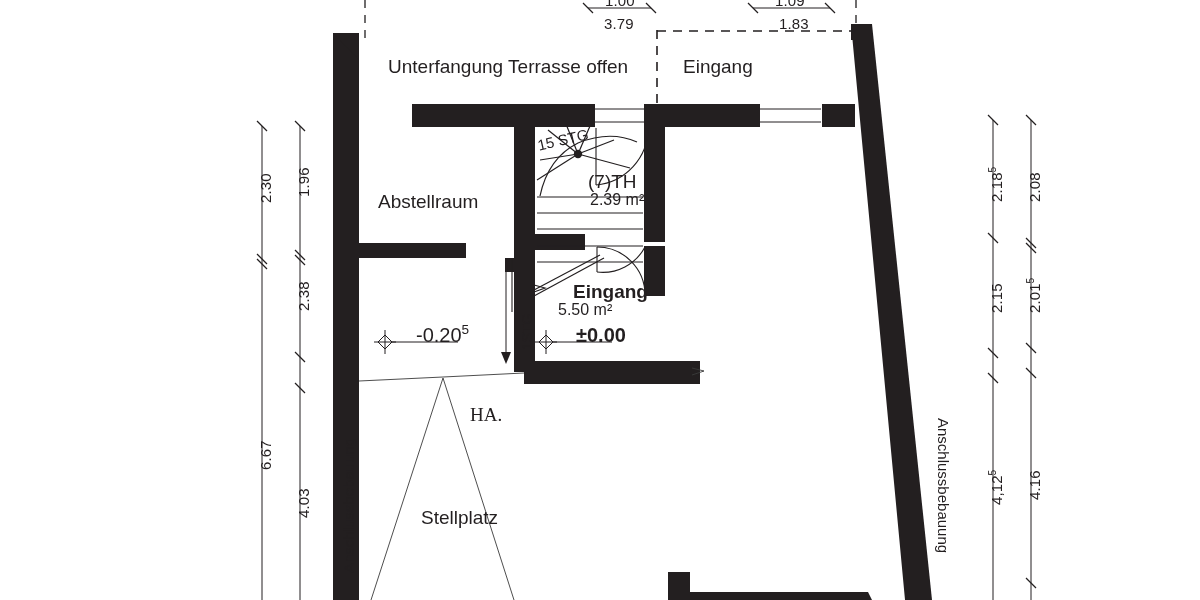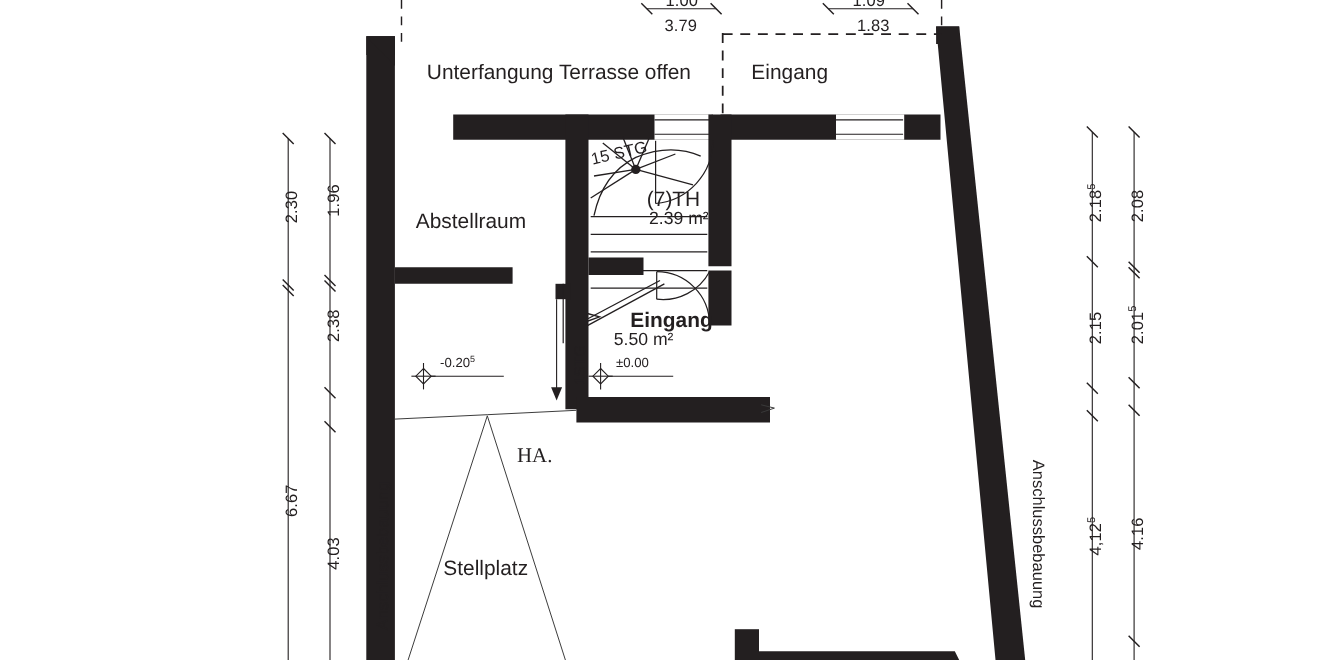--- a/index.html
+++ b/index.html
@@ -56,21 +56,21 @@
   .side-note {
     font-size: 15px;
     transform-origin: 0 0;
     transform: rotate(-90deg);
   }
   .side-note-r {
     font-size: 15px;
     transform-origin: 0 0;
     transform: rotate(90deg);
   }
-  .elev-txt { font-size: 12px; }
+  .elev-txt { font-size: 20px; margin-left: 16px; }
   .stg-txt {
     font-size: 15px;
     transform-origin: 0 0;
   }
   .sup { font-size: 0.68em; vertical-align: super; }
 </style>
 </head>
 <body>
 
 <div id="plan-root">
@@ -236,31 +236,31 @@
   <div class="lbl room-name" style="left:683px; top:57px;">Eingang</div>
 
   <div class="lbl room-name" style="left:378px; top:192px;">Abstellraum</div>
 
   <div class="lbl room-name" style="left:588px; top:172px;">(7)TH</div>
   <div class="lbl room-area" style="left:590px; top:192px;">2.39 m²</div>
 
   <div class="lbl room-name" style="left:573px; top:282px;font-weight:bold;">Eingang</div>
   <div class="lbl room-area" style="left:558px; top:302px;">5.50 m²</div>
 
-  <div class="lbl room-name" style="left:388px; top:508px;padding-left:15px;">Stellplatz</div>
+  <div class="lbl room-name" style="left:406px; top:508px;padding-left:15px;">Stellplatz</div>
 
   <div class="lbl room-name" style="left:470px; top:405px;font-family:Liberation Serif, serif;">HA.</div>
 
   <div class="lbl stg-txt" style="left:536px; top:138px; transform: rotate(-13deg);">15 STG</div>
   <div class="lbl side-note" style="left:520px; top:350px; font-size:14px;">1STG</div>
 
   <div class="lbl elev-txt" style="left:400px; top:323px;">
     <span>-0.20</span><span class="sup">5</span>
   </div>
-  <div class="lbl elev-txt" style="left:560px; top:323px;">
+  <div class="lbl elev-txt" style="left:560px; top:323px;font-weight:bold;">
     <span>±0.00</span><span class="sup"></span>
   </div>
 
   <div class="lbl side-note" style="left:341px; top:573px;">Anschlussbebauung</div>
   <div class="lbl side-note-r" style="left:951px; top:418px;">Anschlussbebauung</div>
 
   <div class="lbl dim-num" style="left:605px; top:-8px;">
     <span>1.00</span><span class="sup"></span>
   </div>
   <div class="lbl dim-num" style="left:604px; top:15px;">

